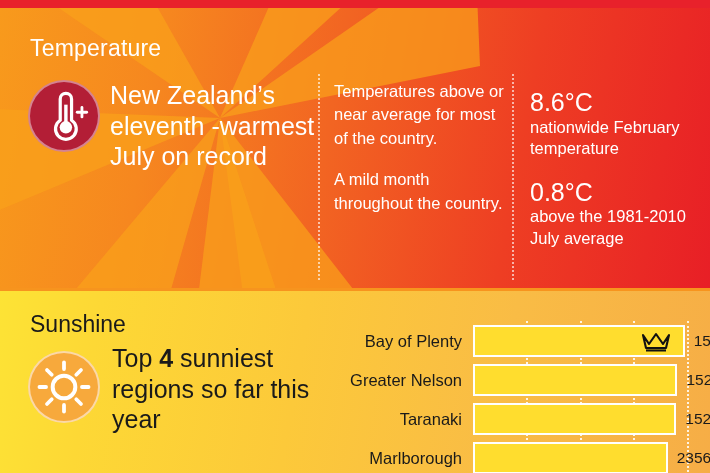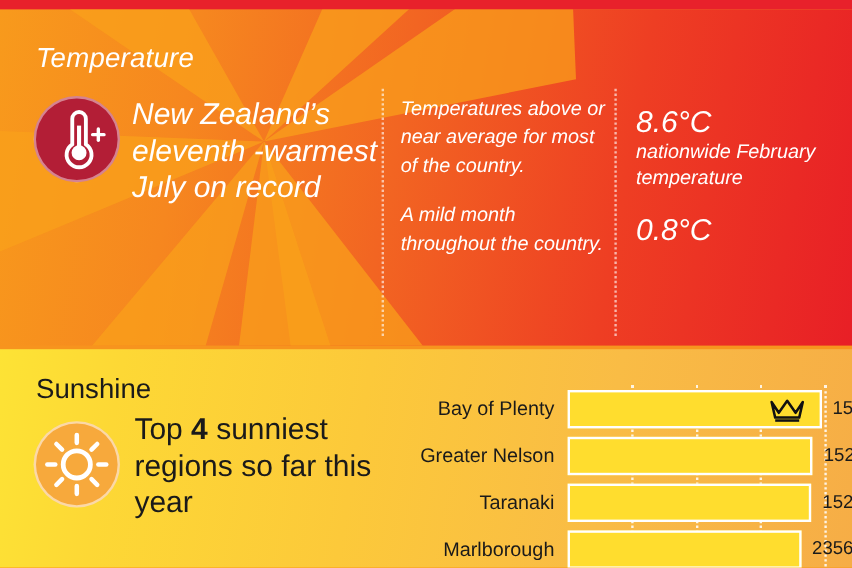--- a/index.html
+++ b/index.html
@@ -7,21 +7,21 @@
        font-family:"Liberation Sans",sans-serif;}
   .page{position:relative;width:710px;height:473px;overflow:hidden;}
 
   
   .top-strip{position:absolute;left:0;top:0;width:710px;height:8px;
              background:#e8212b;}
 
   
   .temp-section{position:absolute;left:0;top:8px;width:710px;height:280px;
      background:linear-gradient(100deg,#f89a1c 0%,#f6871f 22%,#f26522 46%,#ee3e23 72%,#e81f26 100%);
-     overflow:hidden;font-style:italic;}
+     overflow:hidden;}
   .rays{position:absolute;left:-40px;top:-150px;width:520px;height:520px;}
   .ray{position:absolute;left:0;top:0;width:100%;height:100%;
        background:#f9a11b;opacity:.72;}
   .r1{clip-path:polygon(50% 50%, 96% 8%, 72% 0%);}
   .r2{clip-path:polygon(50% 50%, 100% 40%, 99% 16%);}
   .r3{clip-path:polygon(50% 50%, 78% 86%, 56% 96%);}
   .r4{clip-path:polygon(50% 50%, 36% 99%, 18% 88%);}
   .r5{clip-path:polygon(50% 50%, 2% 70%, 0% 48%);}
   .r6{clip-path:polygon(50% 50%, 6% 20%, 24% 4%);}
   .r7{clip-path:polygon(50% 50%, 64% 93%, 44% 99%);}
@@ -122,20 +122,21 @@
       <p>A mild month throughout the country.</p>
     </div>
 
     <div class="stats">
       <div class="stat">
         <div class="stat-val">8.6°C</div>
         <div class="stat-lbl">nationwide February temperature</div>
       </div>
       <div class="stat">
         <div class="stat-val">0.8°C</div>
+        <div class="stat-lbl">above the 1981-2010 July average</div>
       </div>
     </div>
   </div>
 
   <div class="sun-section">
 
     <div class="sun-title">Sunshine</div>
 
     <div class="sun-circle">
       <svg class="sun-svg" viewBox="0 0 72 72">

